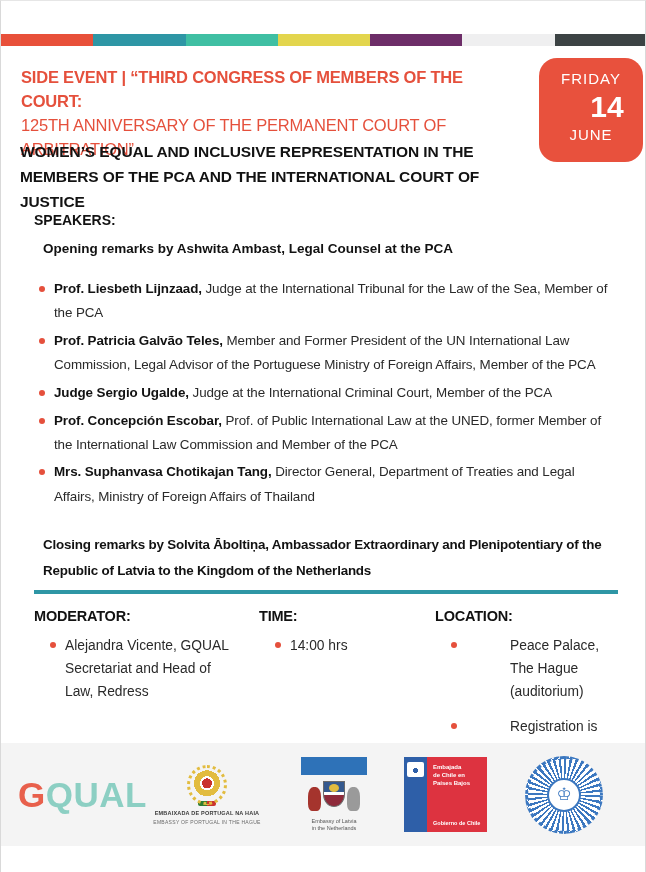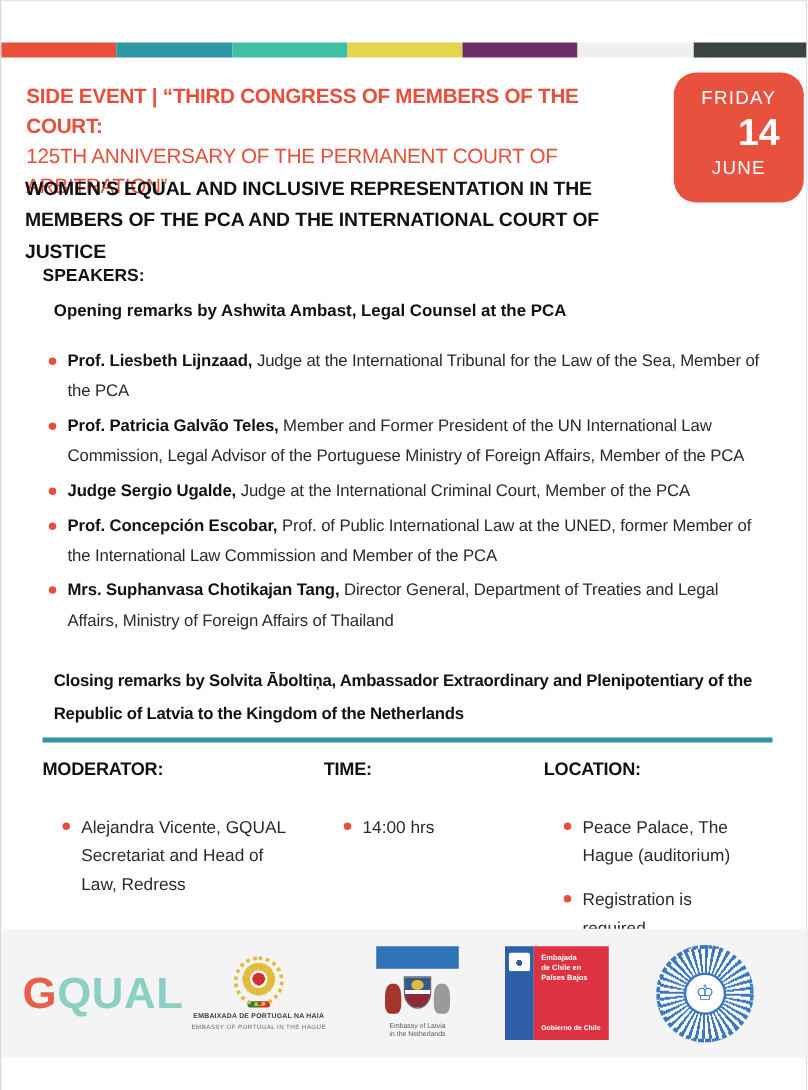--- a/index.html
+++ b/index.html
@@ -41,28 +41,28 @@
   .closing { position:absolute; top:531px; left:42px; width:578px; font-weight:bold; font-size:13.4px;
              line-height:26px; color:#121212; letter-spacing:-0.2px; }
   
   .divider { position:absolute; top:589px; left:33px; width:584px; height:4px; }
   
   .details { position:absolute; top:607px; left:33px; width:600px; display:flex; }
   .col { }
   .col-moderator { width:225px; }
   .col-time { width:176px; }
   .col-location { width:190px; }
-  .col-header { font-weight:bold; font-size:14.5px; color:#121212; margin-bottom:26px; letter-spacing:-0.2px; }
+  .col-header { font-weight:bold; font-size:14.5px; color:#121212; margin-bottom:10px; letter-spacing:-0.2px; }
   .col ul { list-style:none; margin-left:16px; }
   .col li { display:flex; margin-bottom:12px; }
   .col .dot { margin:8px 9px 0 0; }
   .col-item-text { font-size:13.8px; line-height:23px; color:#2a2a2a; }
   .col-moderator .col-item-text { width:165px; }
   .col-time .col-item-text { width:110px; }
-  .col-location .col-item-text { width:138px; }
+  .col-location .col-item-text { width:138px;margin-left:44px; }
   
   .footer { position:absolute; top:742px; left:0; width:646px; height:103px; background:#f4f4f4;
             display:flex; align-items:center; }
   .gqual { margin-left:17px; font-size:35px; font-weight:bold; letter-spacing:0.5px; width:108px; }
   .logo-slot { display:flex; flex-direction:column; align-items:center; }
   
   .portugal { width:118px; margin-left:22px; }
   .pt-emblem { width:40px; height:40px; border-radius:50%;
     background: radial-gradient(circle at 50% 45%, #c9332e 0 5px, #fff 5px 7px, #e2bc3f 7px 13px, rgba(226,188,63,0) 13px);
     border:3px dotted #e2bc3f; margin-bottom:2px; position:relative; }

